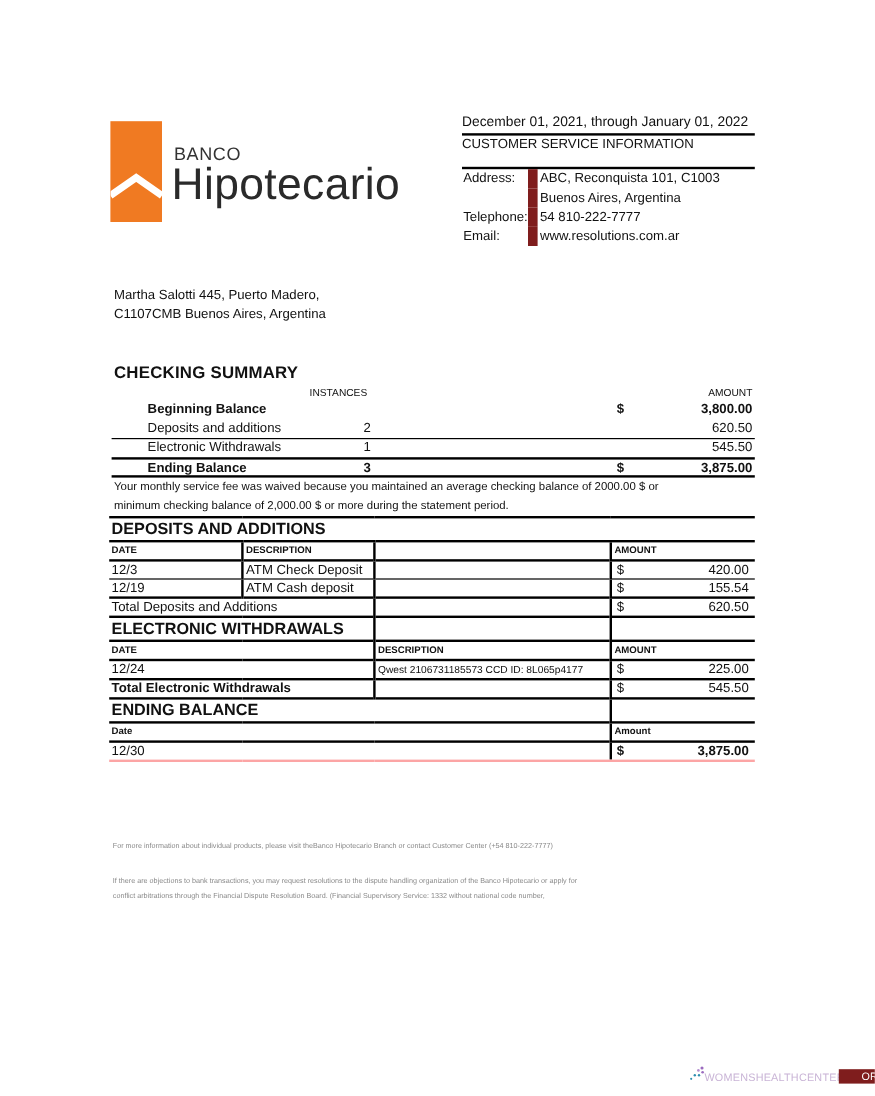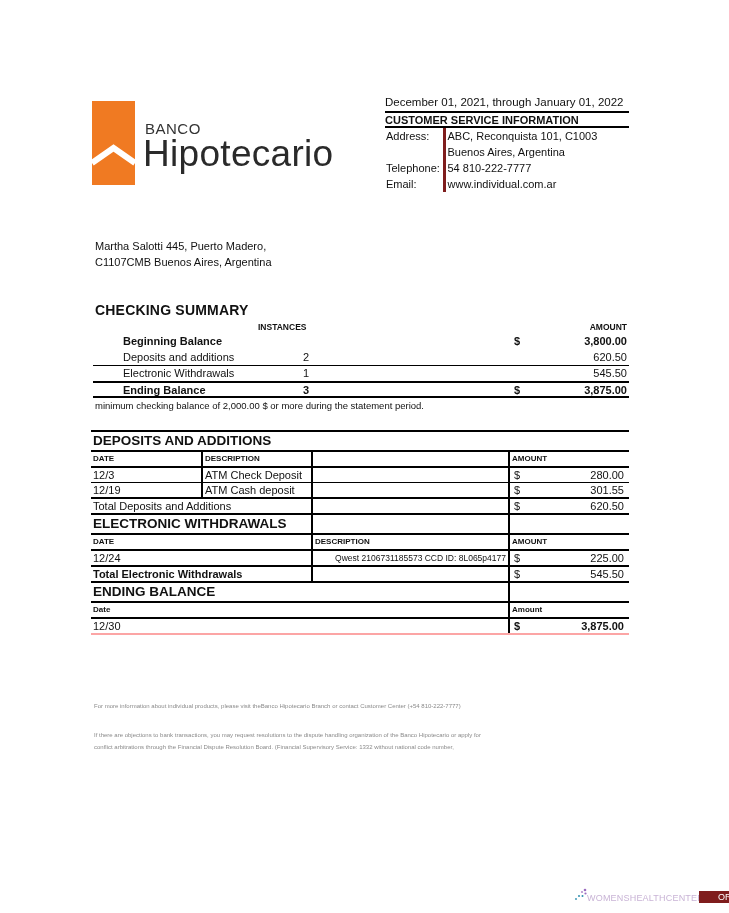--- a/index.html
+++ b/index.html
@@ -10,37 +10,37 @@
   
   .logo-mark { left: 92px; top: 101px; width: 43px; height: 84px; background: #f07a22; overflow: hidden; }
   .logo-mark svg { display: block; }
   .logo-banco { left: 145px; top: 120px; font-size: 15px; letter-spacing: 0.5px; color: #333; }
   .logo-name { left: 143px; top: 133px; font-size: 37px; color: #2a2a2a; letter-spacing: 0.3px; font-weight: 400; }
 
   
   .hdr { left: 385px; top: 95px; width: 244px; font-size: 11.5px; color: #111; }
   .hdr .line { height: 15px; line-height: 15px; white-space: nowrap; }
   .hdr .acct { font-size: 11.5px; }
-  .hdr .csi { border-top: 2px solid #000; border-bottom: 2px solid #000; font-weight: bold; font-size: 11px; height: 17px; line-height: 14px; margin-top: 1px; }
+  .hdr .csi { border-top: 2px solid #000; border-bottom: 2px solid #000; font-weight: normal; font-size: 11px; height: 30px; line-height: 14px; margin-top: 1px; }
   .hdr table { border-collapse: collapse; font-size: 11px; }
   .hdr td { height: 16px; line-height: 16px; padding: 0; vertical-align: top; white-space: nowrap; }
   .hdr td.k { width: 59px; padding-left: 1px; margin-top: 38px; }
-  .hdr td.v { border-left: 3px solid #7f1d1d; padding-left: 2px; }
+  .hdr td.v { border-left: 8px solid #7f1d1d; padding-left: 2px; }
 
   
   .cust { left: 95px; top: 238px; font-size: 11px; line-height: 16px; }
   .cust .name { font-weight: bold; font-size: 10.5px; }
 
   
   .sec-title { font-weight: bold; font-size: 14px; letter-spacing: 0.2px; }
 
   
   .summary { left: 93px; top: 300px; width: 536px; }
   .summary .sec-title { margin-left: 2px; height: 20px; line-height: 20px; }
-  .sumhead { position: relative; height: 14px; font-size: 8.5px; font-weight: bold; }
+  .sumhead { position: relative; height: 14px; font-size: 8.5px; font-weight: normal; }
   .sumhead .inst { position: absolute; left: 165px; top: 2px; }
   .sumhead .amt { position: absolute; right: 2px; top: 2px; }
   .srow { position: relative; height: 15.5px; line-height: 15px; font-size: 11px; }
   .srow .lbl { position: absolute; left: 2px; padding-left: 28px; }
   .srow .cnt { position: absolute; left: 210px; }
   .srow .cur { position: absolute; left: 421px; }
   .srow .val { position: absolute; right: 2px; }
   .srow.bold { font-weight: bold; }
   .bt2 { border-top: 2px solid #000; }
   .bt1 { border-top: 1px solid #000; }
@@ -48,21 +48,21 @@
 
   
   .ledger { left: 91px; top: 430px; width: 538px; border-collapse: collapse; font-size: 11px; }
   .ledger td { padding: 0 2px; height: 15.5px; line-height: 14px; white-space: nowrap; vertical-align: middle; }
   .ledger tr.tl td { border-top: 2px solid #000; }
   .ledger tr.tl1 td { border-top: 1px solid #000; }
   .ledger tr.bb td { border-bottom: 2px solid #fca5a5; margin-top: 16px; }
   .ledger .vl { border-left: 2px solid #000; }
   .ledger .hd { font-size: 8px; font-weight: bold; height: 14px; }
   .ledger .st { font-weight: bold; font-size: 13.5px; height: 20px; line-height: 18px; }
-  .ledger .desc-sm { font-size: 8.5px; text-align: right; }
+  .ledger .desc-sm { font-size: 8.5px; }
   .ledger .amt { position: relative; }
   .ledger .amt .c { position: absolute; left: 4px; top: 0; }
   .ledger .amt .v { float: right; padding-right: 3px; }
   .ledger .bold { font-weight: bold; }
 
   
   .foot { left: 94px; font-size: 6px; color: #8a8a8a; line-height: 12px; white-space: nowrap; }
   .wm { left: 574px; top: 888px; width: 150px; height: 18px; }
   .wm .txt { position: absolute; left: 13px; top: 5px; font-size: 9px; color: #c9b4d6; letter-spacing: 0.2px; }
   .wm .org { position: absolute; left: 125px; top: 3px; background: #7f1d1d; color: #fff; font-size: 9px; padding: 1px 19px; line-height: 10px; }
@@ -90,21 +90,21 @@
     <tr>
       <td class="k"></td>
       <td class="v">Buenos Aires, Argentina</td>
     </tr>
     <tr>
       <td class="k">Telephone:</td>
       <td class="v">54 810-222-7777</td>
     </tr>
     <tr>
       <td class="k">Email:</td>
-      <td class="v">www.individual.com.ar</td>
+      <td class="v">www.resolutions.com.ar</td>
     </tr>
   </tbody>
     </table>
 </div>
 
 <div class="abs cust">
   <div>Martha Salotti 445, Puerto Madero,</div>
   <div>C1107CMB Buenos Aires, Argentina</div>
 </div>
 
@@ -132,20 +132,21 @@
     <span class="cur"></span>
     <span class="val">545.50</span>
   </div>
   <div class="srow bold bt2">
     <span class="lbl">Ending Balance</span>
     <span class="cnt">3</span>
     <span class="cur">$</span>
     <span class="val">3,875.00</span>
   </div>
   <div class="note">
+    <div>Your monthly service fee was waived because you maintained an average checking balance of 2000.00 $ or</div>
     <div>minimum checking balance of 2,000.00 $ or more during the statement period.</div>
   </div>
 </div>
 
 <table class="abs ledger">
   <colgroup>
     <col style="width:111px">
     <col style="width:110px">
     <col style="width:197px">
     <col style="width:120px">
@@ -160,30 +161,30 @@
     <td class="hd vl">DESCRIPTION</td>
     <td class="hd vl"></td>
     <td class="hd vl">AMOUNT</td>
   </tr>
   <tr class="tl">
     <td>12/3</td>
     <td class="vl">ATM Check Deposit</td>
     <td class="vl"></td>
     <td class="vl amt">
           <span class="c">$</span>
-          <span class="v">280.00</span>
+          <span class="v">420.00</span>
         </td>
   </tr>
   <tr class="tl1">
     <td>12/19</td>
     <td class="vl">ATM Cash deposit</td>
     <td class="vl"></td>
     <td class="vl amt">
           <span class="c">$</span>
-          <span class="v">301.55</span>
+          <span class="v">155.54</span>
         </td>
   </tr>
   <tr class="tl">
     <td colspan="2">Total Deposits and Additions</td>
     <td class="vl"></td>
     <td class="vl amt">
           <span class="c">$</span>
           <span class="v">620.50</span>
         </td>
   </tr>

